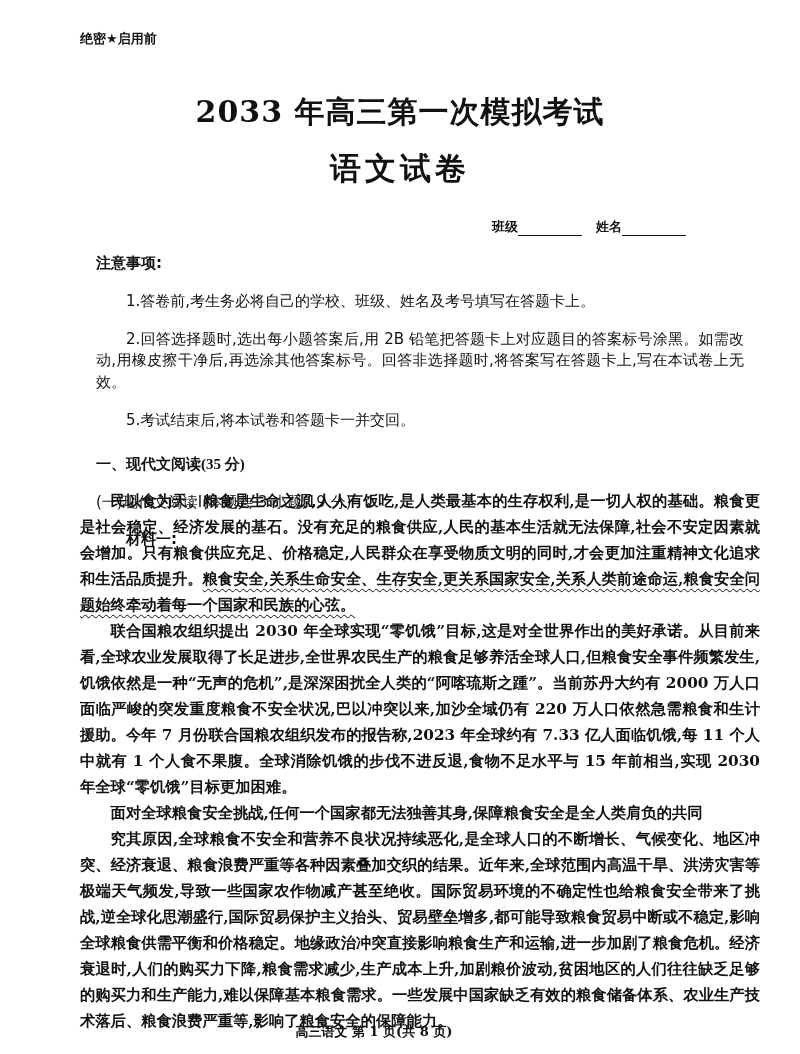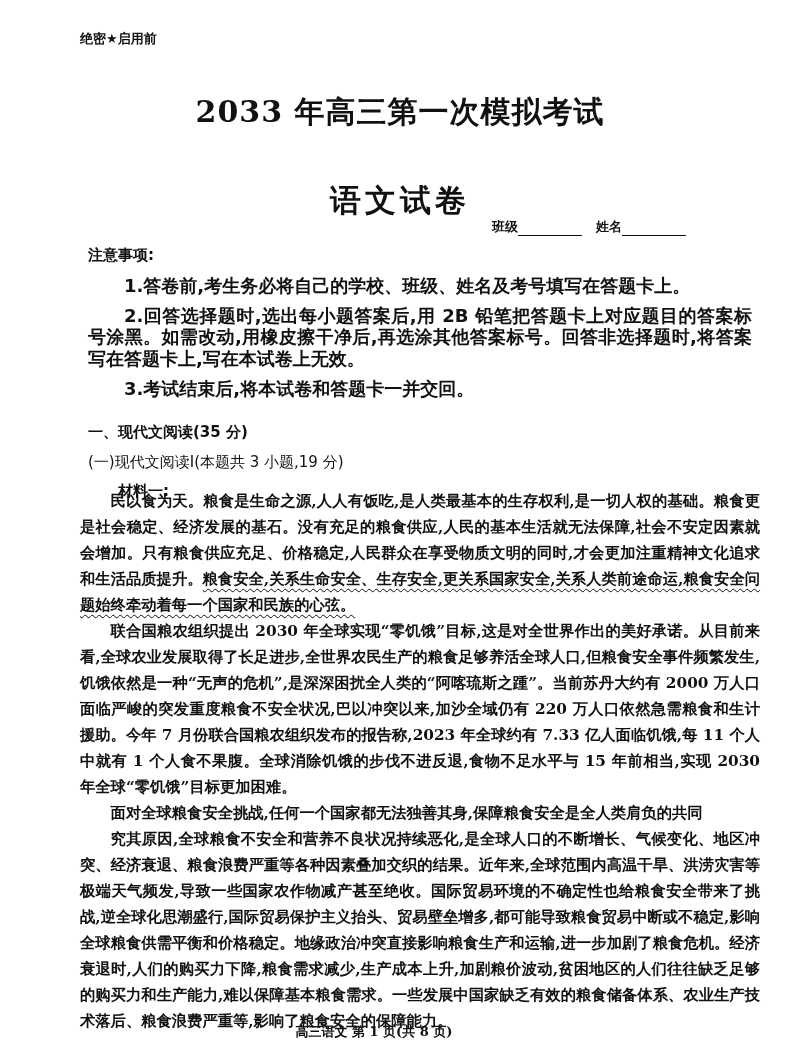--- a/index.html
+++ b/index.html
@@ -13,40 +13,40 @@
       position: absolute; left: 80px; top: 30px;
       font-family: "DejaVu Sans", "Liberation Sans", sans-serif;
       font-size: 13px; font-weight: bold; letter-spacing: 0px;
     }
     .title1 {
       position: absolute; left: 0; width: 800px; top: 92px; text-align: center;
       font-size: 30px; font-weight: bold; letter-spacing: 1px;
     }
     .title2 {
       position: absolute; left: 0; width: 800px; top: 148px; text-align: center;
-      font-size: 31px; font-weight: bold; letter-spacing: 4px; margin-top: 32px;
+      font-size: 31px; font-weight: bold; letter-spacing: 4px;
     }
     .fields {
       position: absolute; left: 492px; top: 218px;
       font-family: "DejaVu Sans", "Liberation Sans", sans-serif;
       font-size: 13px; font-weight: bold; display: flex; align-items: flex-end;
     }
     .fields .blank { display: inline-block; border-bottom: 1.5px solid #111; height: 14px; }
     .fields .b1 { width: 64px; margin-right: 14px; }
     .fields .b2 { width: 64px; }
     .body {
       position: absolute; left: 80px; top: 237px; width: 680px;
       font-size: 15px; line-height: 21.8px;
       font-family: "DejaVu Sans", "Liberation Sans", sans-serif;
     }
-    .body p { margin: 8px; text-align: justify; }
+    .body p { margin: 16px; text-align: justify; }
     .indent { text-indent: 2em; }
     .notice-head { font-weight: bold; }
-    .notice p { font-size: 18px; font-weight: bold; }
-    .section { margin-top: 22px !important; font-weight: bold; }
+    .notice p { font-size: 15px; }
+    .section { margin-top: 22px !important; font-weight: bold; font-family: Liberation Serif, serif; }
     .reading {
       position: absolute; left: 80px; top: 488px; width: 680px;
       font-family: "DejaVu Serif", "Liberation Serif", serif;
       font-size: 15.3px; line-height: 26px; font-weight: bold;
     }
     .reading p { margin: 0; text-align: justify; }
     .wavy {
       text-decoration: underline wavy #111;
       text-decoration-thickness: 1px;
       text-underline-offset: 4px;
@@ -70,21 +70,21 @@
     <span class="blank b1"></span>
     <span>姓名</span>
     <span class="blank b2"></span>
   </div>
 
   <div class="body">
     <p class="notice-head">注意事项:</p>
     <div class="notice">
       <p class="indent">1.答卷前,考生务必将自己的学校、班级、姓名及考号填写在答题卡上。</p>
       <p class="indent">2.回答选择题时,选出每小题答案后,用 2B 铅笔把答题卡上对应题目的答案标号涂黑。如需改动,用橡皮擦干净后,再选涂其他答案标号。回答非选择题时,将答案写在答题卡上,写在本试卷上无效。</p>
-      <p class="indent">3.考试结束后,将本试卷和答题卡一并交回。</p>
+      <p class="indent">5.考试结束后,将本试卷和答题卡一并交回。</p>
     </div>
     <p class="section">一、现代文阅读(35 分)</p>
     <p>(一)现代文阅读Ⅰ(本题共 3 小题,19 分)</p>
     <p class="indent" style="font-weight:bold">材料一:</p>
   </div>
 
   <div class="reading">
     <p class="indent"><span>民以食为天。粮食是生命之源,人人有饭吃,是人类最基本的生存权利,是一切人权的基础。粮食更是社会稳定、经济发展的基石。没有充足的粮食供应,人民的基本生活就无法保障,社会不安定因素就会增加。只有粮食供应充足、价格稳定,人民群众在享受物质文明的同时,才会更加注重精神文化追求和生活品质提升。</span><span class="wavy">粮食安全,关系生命安全、生存安全,更关系国家安全,关系人类前途命运,粮食安全问题始终牵动着每一个国家和民族的心弦。</span></p>
     <p class="indent">联合国粮农组织提出 2030 年全球实现“零饥饿”目标,这是对全世界作出的美好承诺。从目前来看,全球农业发展取得了长足进步,全世界农民生产的粮食足够养活全球人口,但粮食安全事件频繁发生,饥饿依然是一种“无声的危机”,是深深困扰全人类的“阿喀琉斯之踵”。当前苏丹大约有 2000 万人口面临严峻的突发重度粮食不安全状况,巴以冲突以来,加沙全域仍有 220 万人口依然急需粮食和生计援助。今年 7 月份联合国粮农组织发布的报告称,2023 年全球约有 7.33 亿人面临饥饿,每 11 个人中就有 1 个人食不果腹。全球消除饥饿的步伐不进反退,食物不足水平与 15 年前相当,实现 2030 年全球“零饥饿”目标更加困难。</p>
     <p class="indent">面对全球粮食安全挑战,任何一个国家都无法独善其身,保障粮食安全是全人类肩负的共同</p>

